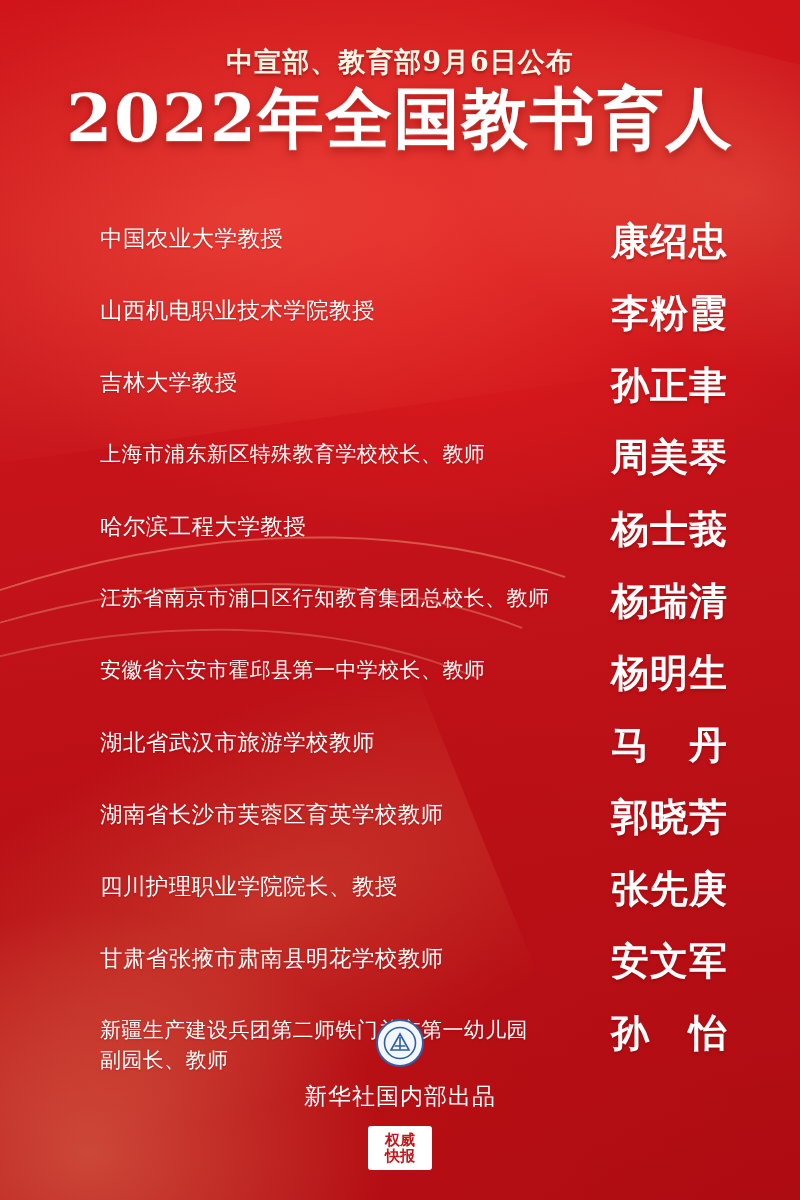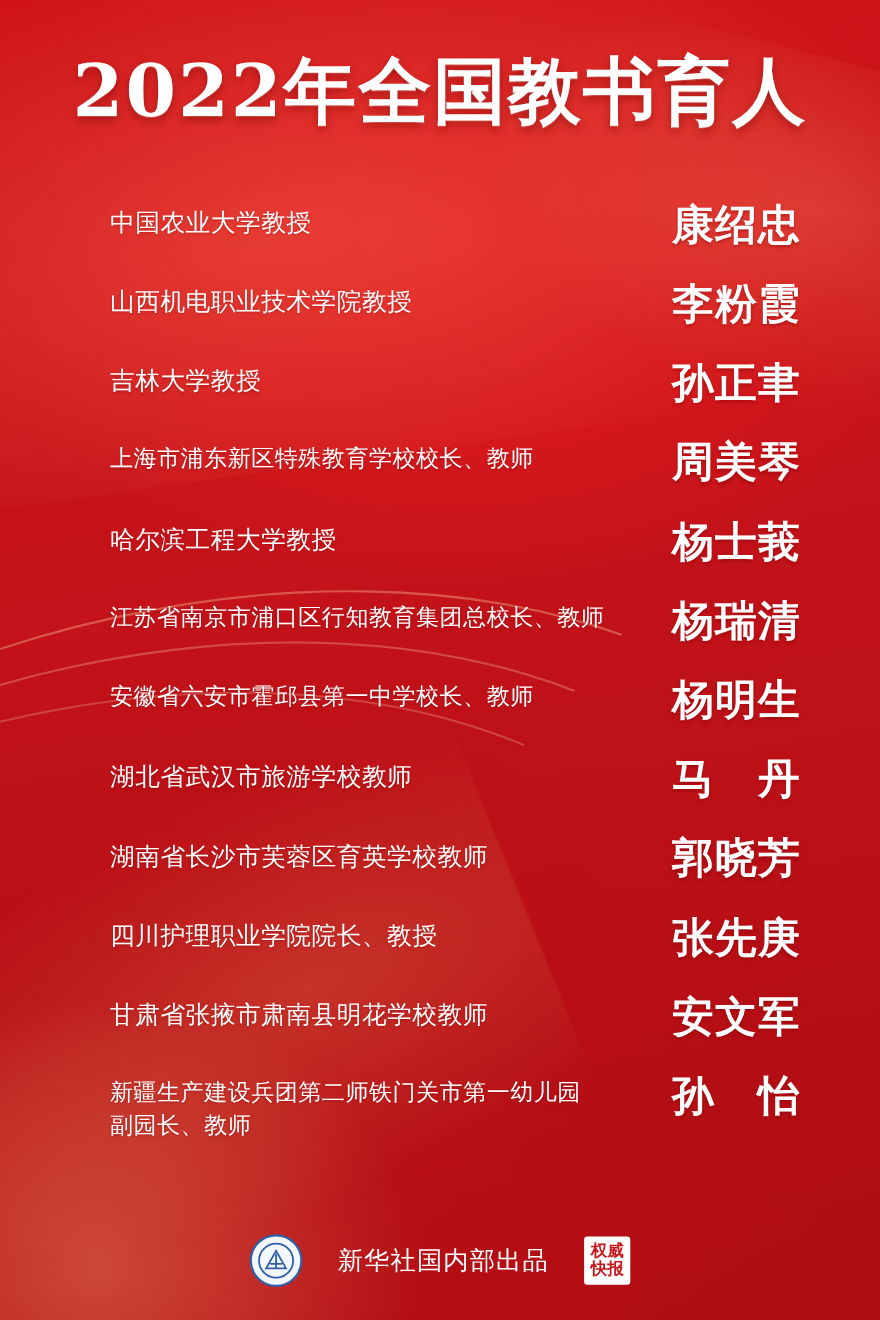--- a/index.html
+++ b/index.html
@@ -129,39 +129,40 @@
   }
 
   
   .footer {
     position: absolute;
     left: 0; right: 0;
     bottom: 30px;
     display: flex;
     align-items: center;
     justify-content: center;
-    gap: 32px;
+    gap: 14px;
+    flex-direction: column;
   }
   .xinhua-logo {
     width: 44px; height: 44px;
     border-radius: 50%;
     border: 2px solid #2f5fa8;
     background: #f3f6fb;
     display: flex;
     align-items: center;
     justify-content: center;
     overflow: hidden;
   }
   .footer-text {
     font-size: 23px;
     color: #ffffff;
     letter-spacing: 1px;
   }
   .badge {
-    width: 42px; height: 44px;
+    width: 64px; height: 44px;
     background: #ffffff;
     border-radius: 3px;
     display: flex;
     flex-direction: column;
     align-items: center;
     justify-content: center;
     line-height: 1.05;
     padding: 2px 0;
     box-sizing: border-box;
   }
@@ -182,20 +183,21 @@
   <div class="ribbon rib2"></div>
   <div class="ribbon rib3"></div>
   <div class="curve c1"></div>
   <div class="curve c2"></div>
   <div class="curve c3"></div>
   <div class="curve c4"></div>
   <div class="curve c5"></div>
   <div class="glow-bottom-left"></div>
 
   <div class="header">
+    <div class="kicker">中宣部、教育部9月6日公布</div>
     <div class="title">
       <span>2022年全国教书育人</span>
     </div>
   </div>
 
   <div class="list">
 
     <div class="row">
       <div class="role">中国农业大学教授</div>
       <div class="name">康绍忠</div>

